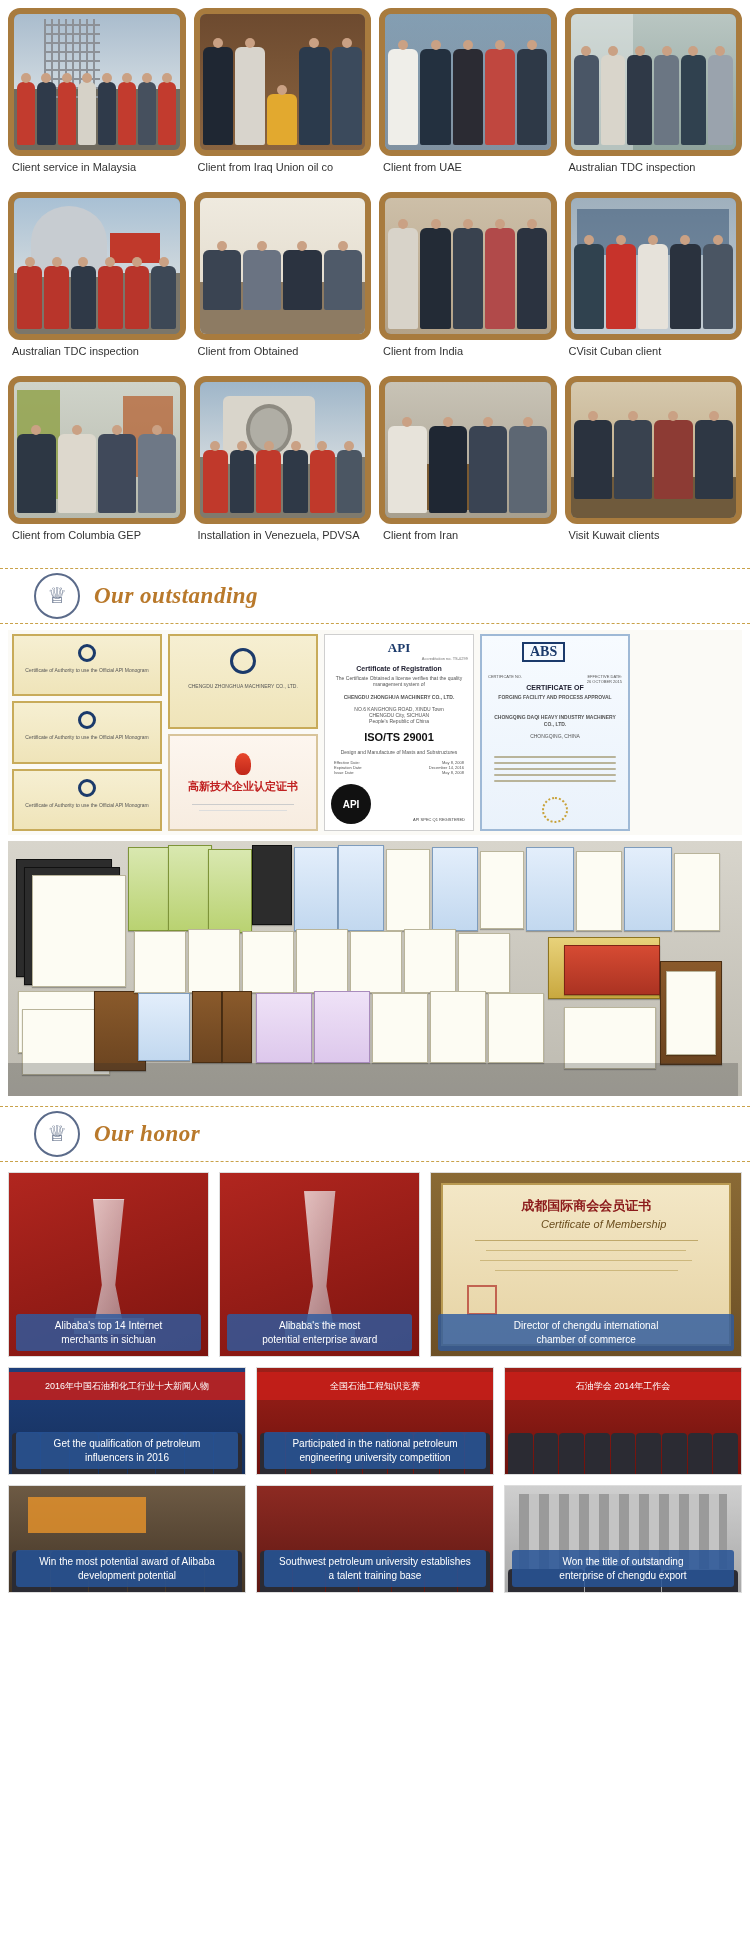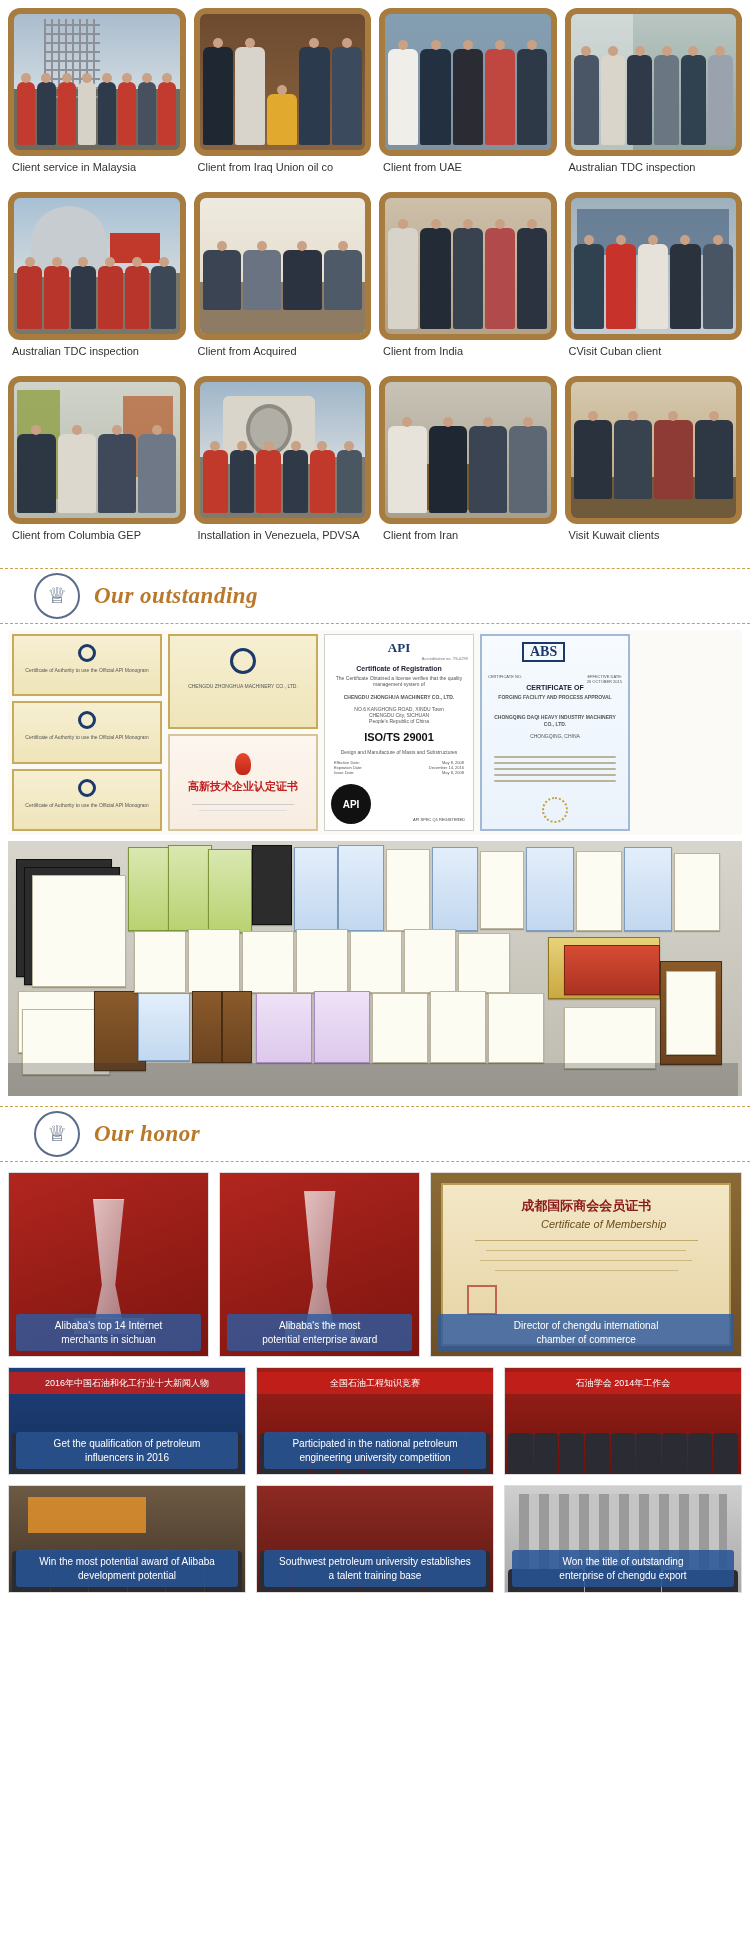--- a/index.html
+++ b/index.html
@@ -157,21 +157,21 @@
   .plaque-inner {
     position:absolute; inset: 10px; background: linear-gradient(180deg,#f3e7c6,#e6d3a4);
     border: 2px solid #b99a52; display:flex; flex-direction:column; align-items:center; justify-content:flex-start;
     padding-top: 12px;
   }
   .plaque-inner .t1 { font-size: 13px; color:#8c1b1b; font-weight:bold; }
   .plaque-inner .t2 { font-size: 11px; color:#6a4d1d; font-style:italic; margin-top:3px;margin-left:35px; }
   .stage-bg { position:absolute; inset:0; background: linear-gradient(180deg,#1e3f7a,#16305c); }
   .stage-bg.red { background: linear-gradient(180deg,#9c2019,#6e120d); }
   .stage-banner {
-    position:absolute; left:0; right:0; top:4px; height:22px;
+    position:absolute; left:0; right:0; top:4px; height:28px;
     background: rgba(200,30,25,.85); color:#fff; font-size:9px;
     display:flex; align-items:center; justify-content:center;
   }
   .crowd { position:absolute; left:0; right:0; bottom:0; height:55%; display:flex; align-items:flex-end; gap:1px; padding:0 3px; }
   .crowd i { flex:1; background:#2b2b33; border-radius:4px 4px 0 0; height:70%; }
   .room-bg { position:absolute; inset:0; background: linear-gradient(180deg,#6d5a44,#433526); }
   .room-bg.grey { background: linear-gradient(180deg,#cfcfcf,#a8a8a8); }
 </style>
 </head>
 <body>
@@ -346,21 +346,21 @@
               </div>
             <div class="person prs" style="background:#2b3340">
                 <i class="head"></i>
               </div>
             <div class="person prs" style="background:#4f5a69">
                 <i class="head"></i>
               </div>
           </div>
         </div>
       </div>
-      <div class="client-caption">Client from Acquired</div>
+      <div class="client-caption">Client from Obtained</div>
     </div>
 
     <div class="client-cell">
       <div class="photo-frame">
         <div class="ph">
           <div class="sky" style="background:linear-gradient(180deg,#cdbfa8,#b3a288);height:100%"></div>
           <div class="row-people" style="height:74%">
             <div class="person prs" style="background:#d8d3c9">
                 <i class="head"></i>
               </div>

